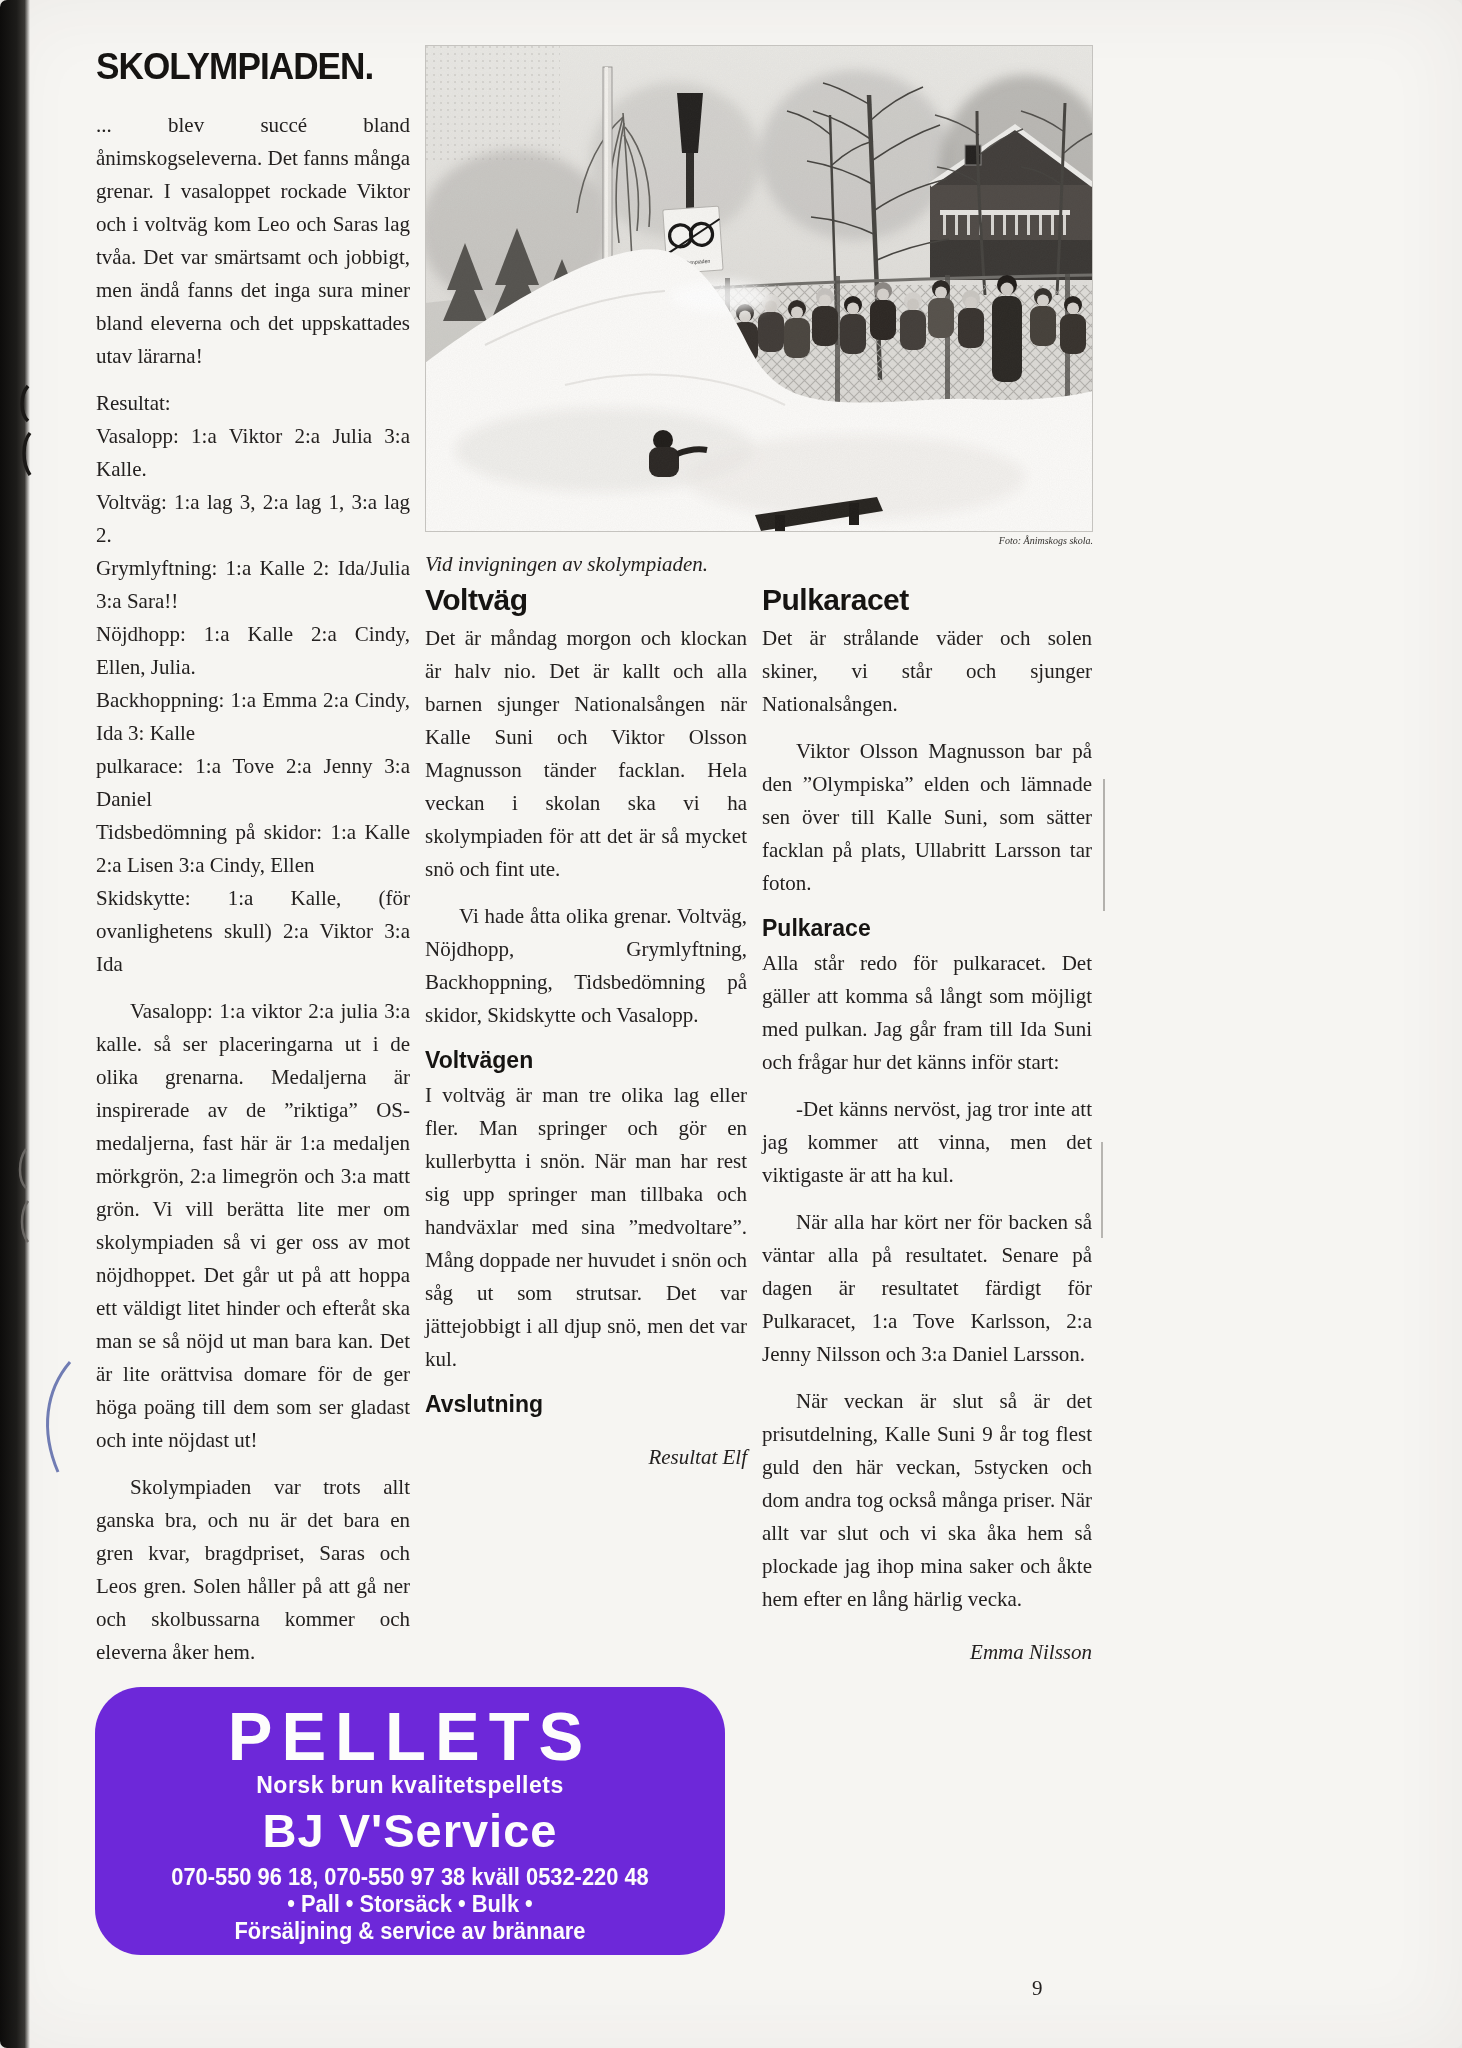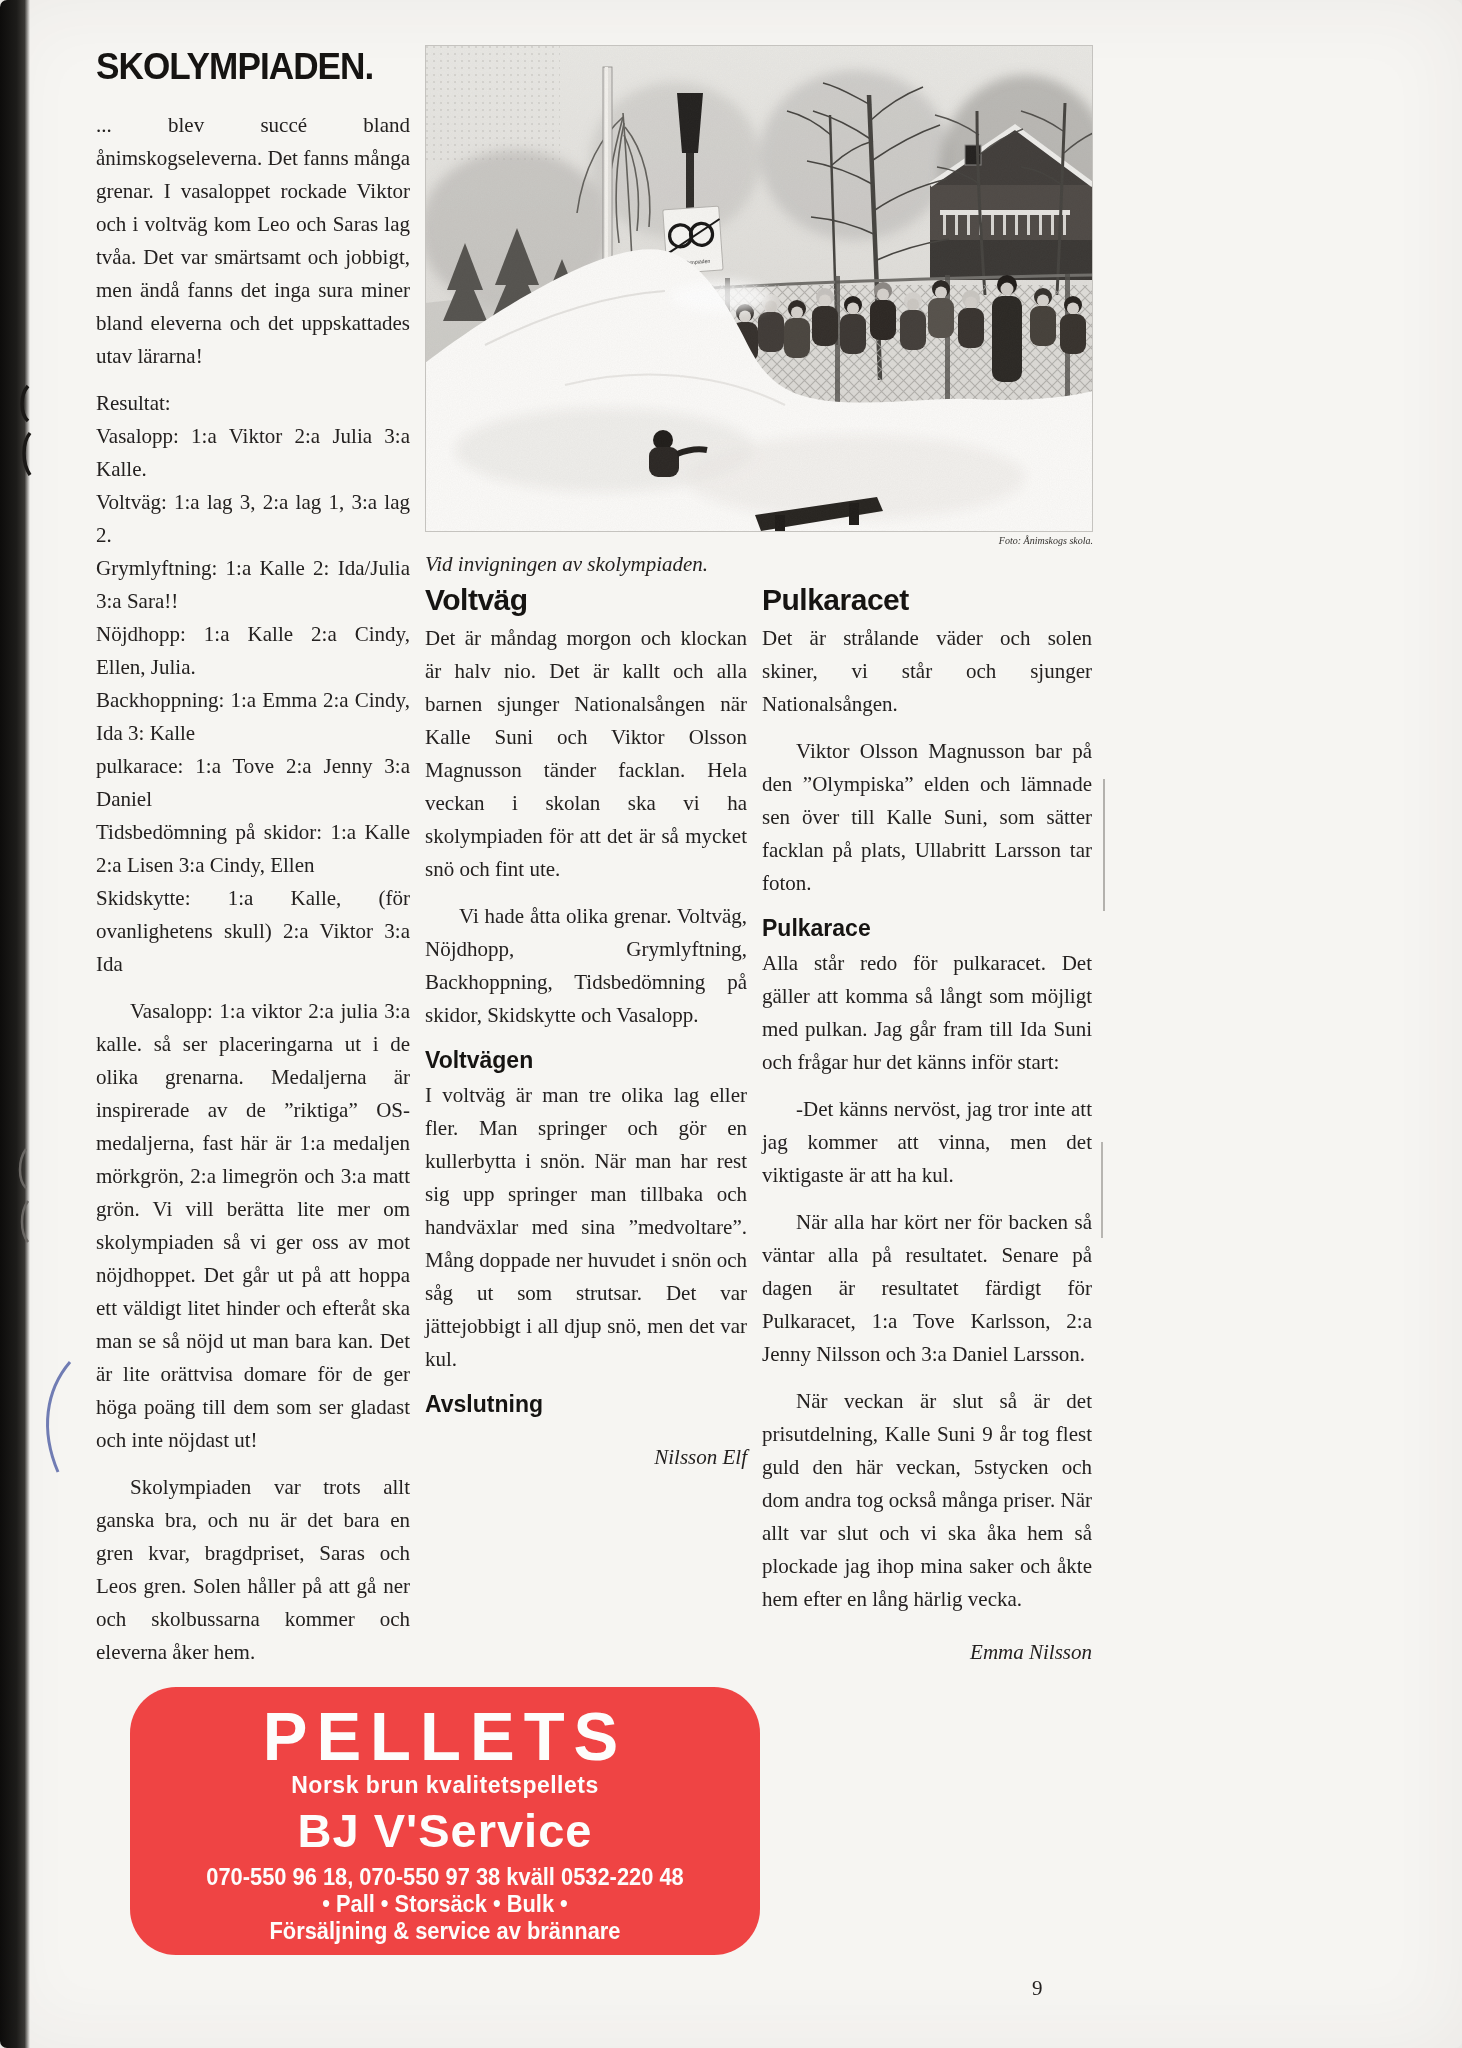--- a/index.html
+++ b/index.html
@@ -27,23 +27,23 @@
   .results{margin-top:14px;}
   .results .rline{margin:0;}
   .byline{font-style:italic;text-align:right;margin-top:20px;}
   .byline-left{transform:translateX(36px);}
   
   .photo-block{position:absolute;left:425px;top:45px;width:668px;}
   .photo-frame{width:668px;height:487px;display:block;}
   .photo-credit{font-style:italic;font-size:10px;text-align:right;margin-top:3px;color:#32302d;}
   .photo-caption{font-style:italic;font-size:21px;margin-top:6px;text-align:left;color:#242120;}
   
-  .ad{position:absolute;left:95px;top:1687px;width:630px;height:268px;background:#ef4444;
+  .ad{position:absolute;left:95px;top:1687px;width:630px;height:268px;background:#6d28d9;
       border-radius:46px;color:#fdfdfc;text-align:center;
-      font-family:"Liberation Sans",sans-serif;font-weight:700;overflow:hidden;margin-left:35px;}
+      font-family:"Liberation Sans",sans-serif;font-weight:700;overflow:hidden;}
   .ad-headline{font-size:67px;letter-spacing:9px;line-height:1;margin-top:16px;transform:scaleY(1.02);}
   .ad-subline{font-size:23px;margin-top:2px;letter-spacing:.5px;}
   .ad-brand{font-size:47px;line-height:1;margin-top:8px;letter-spacing:1px;}
   .ad-small{font-size:23px;line-height:27px;transform:scaleX(.95);transform-origin:center;}
   .ad-phones{margin-top:10px;}
   .page-number{position:absolute;left:1032px;top:1976px;font-size:21px;}
   
   .mark{position:absolute;pointer-events:none;}
   .vline1{left:1103px;top:779px;width:2px;height:132px;background:#b3b1ad;}
   .vline2{left:1101px;top:1142px;width:2px;height:96px;background:#b7b5b1;}
@@ -293,21 +293,21 @@
     <div class="photo-caption">Vid invigningen av skolympiaden.</div>
   </div>
 
   <div class="col col-mid">
     <h2 class="colhead">Voltväg</h2>
     <p class="para">Det är måndag morgon och klockan är halv nio. Det är kallt och alla barnen sjunger Nationalsången när Kalle Suni och Viktor Olsson Magnusson tänder facklan. Hela veckan i skolan ska vi ha skolympiaden för att det är så mycket snö och fint ute.</p>
     <p class="para ind">Vi hade åtta olika grenar. Voltväg, Nöjdhopp, Grymlyftning, Backhoppning, Tidsbedömning på skidor, Skidskytte och Vasalopp.</p>
     <h3 class="subhead">Voltvägen</h3>
     <p class="para">I voltväg är man tre olika lag eller fler. Man springer och gör en kullerbytta i snön. När man har rest sig upp springer man tillbaka och handväxlar med sina ”medvoltare”. Mång doppade ner huvudet i snön och såg ut som strutsar. Det var jättejobbigt i all djup snö, men det var kul.</p>
     <h3 class="subhead">Avslutning</h3>
-    <p class="byline">Nilsson Elf</p>
+    <p class="byline">Resultat Elf</p>
   </div>
 
   <div class="col col-right">
     <h2 class="colhead">Pulkaracet</h2>
     <p class="para">Det är strålande väder och solen skiner, vi står och sjunger Nationalsången.</p>
     <p class="para ind">Viktor Olsson Magnusson bar på den ”Olympiska” elden och lämnade sen över till Kalle Suni, som sätter facklan på plats, Ullabritt Larsson tar foton.</p>
     <h3 class="subhead">Pulkarace</h3>
     <p class="para">Alla står redo för pulkaracet. Det gäller att komma så långt som möjligt med pulkan. Jag går fram till Ida Suni och frågar hur det känns inför start:</p>
     <p class="para ind">-Det känns nervöst, jag tror inte att jag kommer att vinna, men det viktigaste är att ha kul.</p>
     <p class="para ind">När alla har kört ner för backen så väntar alla på resultatet.  Senare på dagen är resultatet färdigt för Pulkaracet, 1:a Tove Karlsson, 2:a Jenny Nilsson och 3:a Daniel Larsson.</p>

